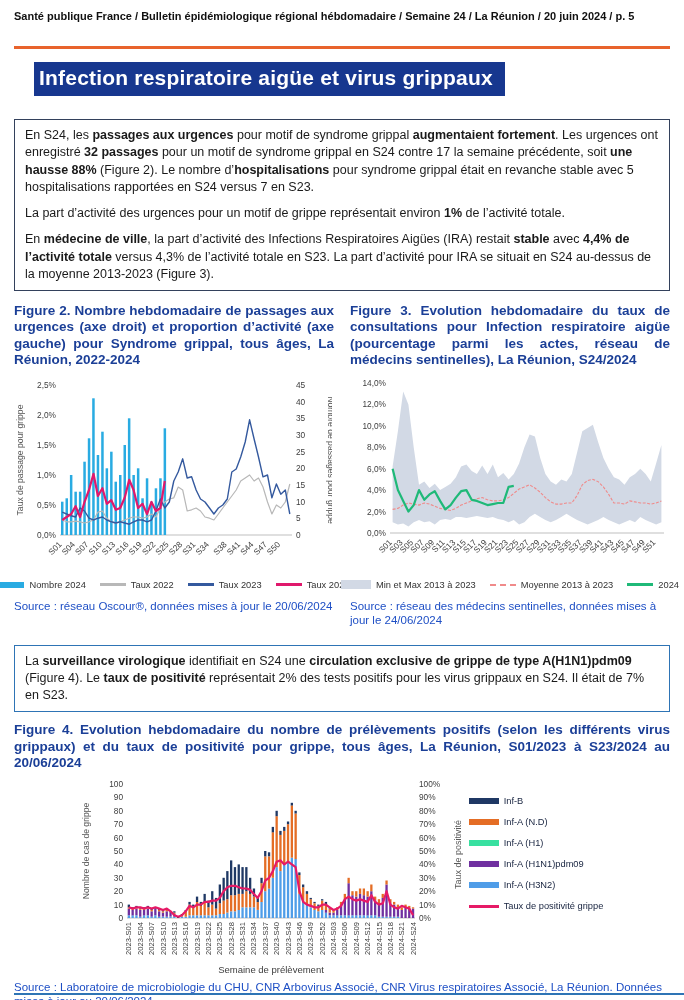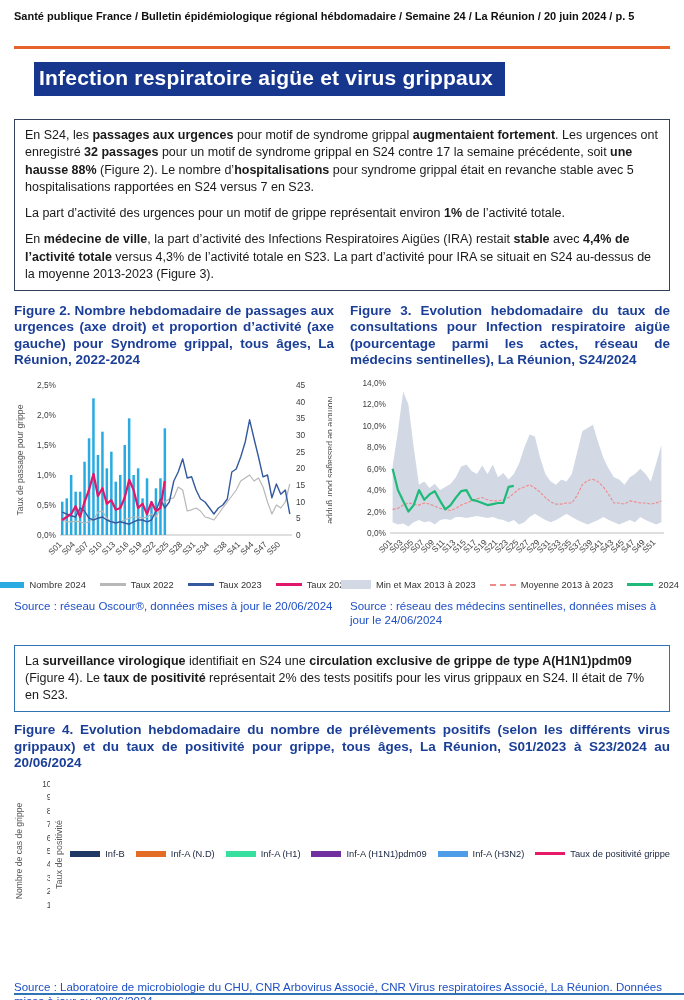--- a/index.html
+++ b/index.html
@@ -28,21 +28,21 @@
   .lg-item{display:flex;align-items:center;gap:5px;white-space:nowrap;}
   .sw{display:inline-block;width:26px;}
   .sw.bar{height:6px;}
   .sw.line{height:3px;}
   .sw.area{width:30px;height:9px;}
   .sw.dash{height:0;width:26px;}
   .source{color:#1e4fc5;font-size:11.5px;line-height:1.25;margin-top:9px;}
   .fig4row{display:flex;justify-content:center;align-items:flex-start;gap:4px;margin-top:4px;}
   .fig4-legend-wrap{display:flex;align-items:center;gap:6px;margin-top:18px;}
   .vlabel{writing-mode:vertical-rl;transform:rotate(180deg);font-size:9px;color:#595959;height:120px;text-align:center;}
-  .legend-col{display:flex;flex-direction:row;gap:11px;font-size:9.3px;color:#17233f;}
+  .legend-col{display:flex;flex-direction:column;gap:11px;font-size:9.3px;color:#17233f;}
   .legend-col .sw{width:30px;}
   .blue-rule{position:absolute;left:14px;right:0;bottom:5px;height:2px;background:#2e74b5;}
   .bottom{margin-top:4px;}
 </style>
 </head>
 <body>
 
 <div class="page">
 
   <div class="hdr">Santé publique France / Bulletin épidémiologique régional hébdomadaire / Semaine 24 / La Réunion / 20 juin 2024 / p. 5</div>

